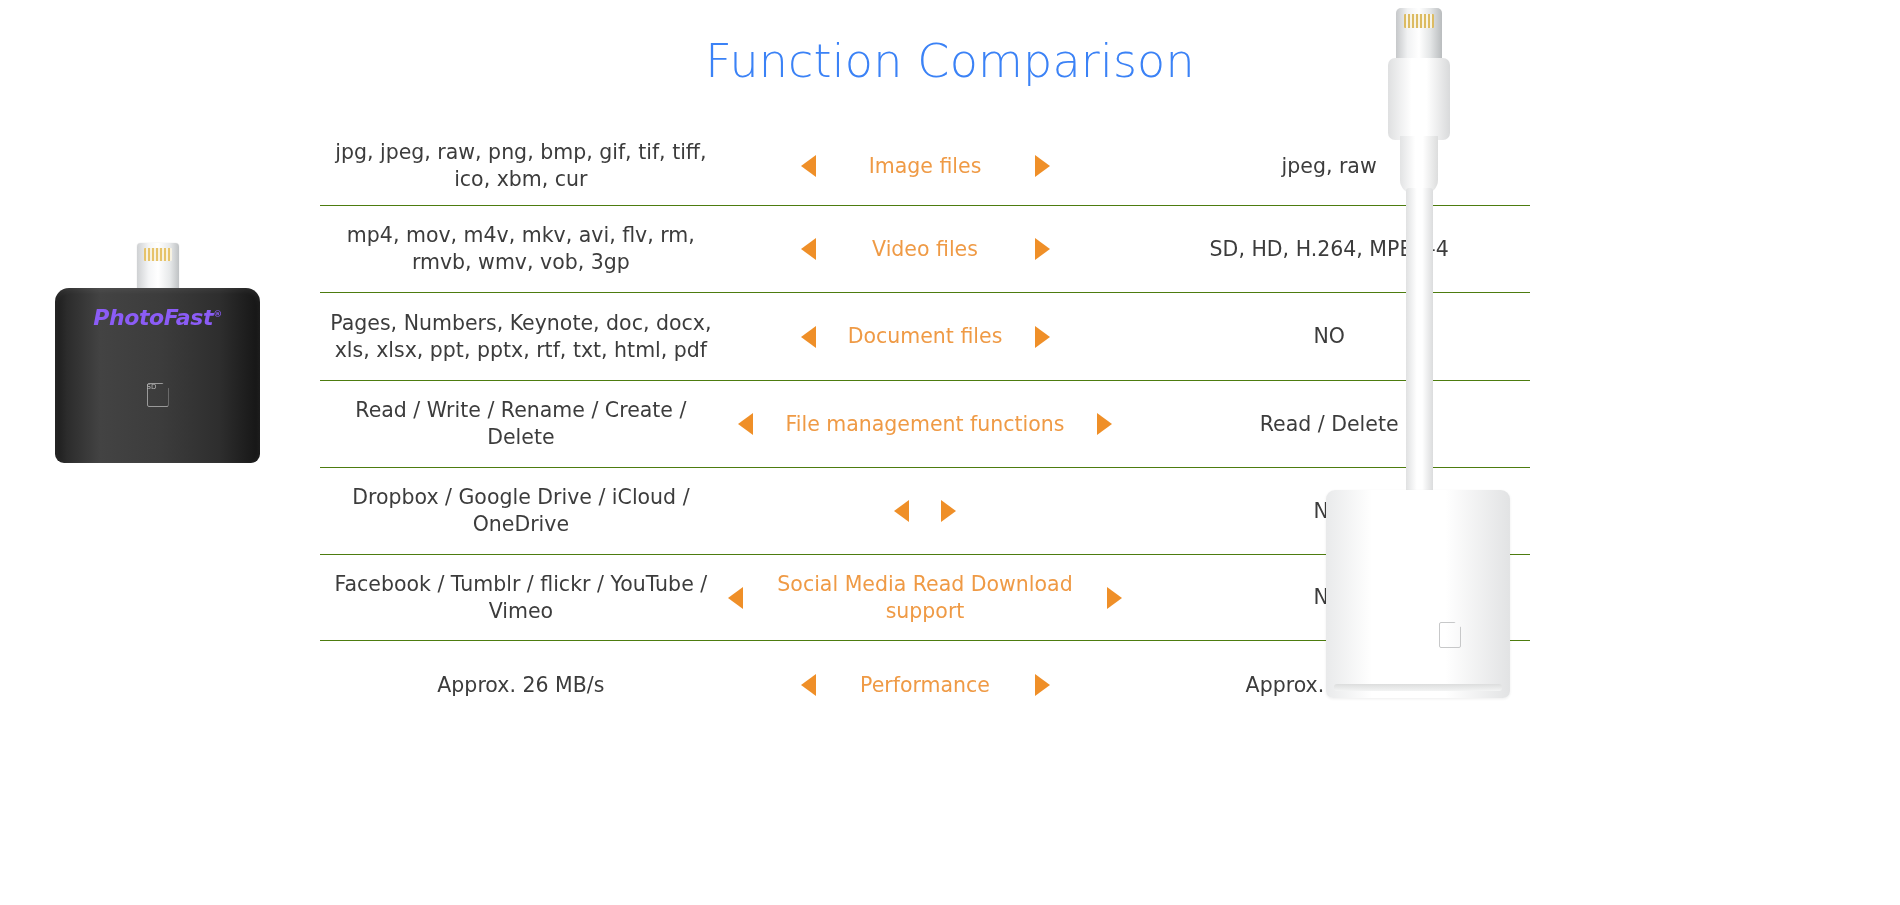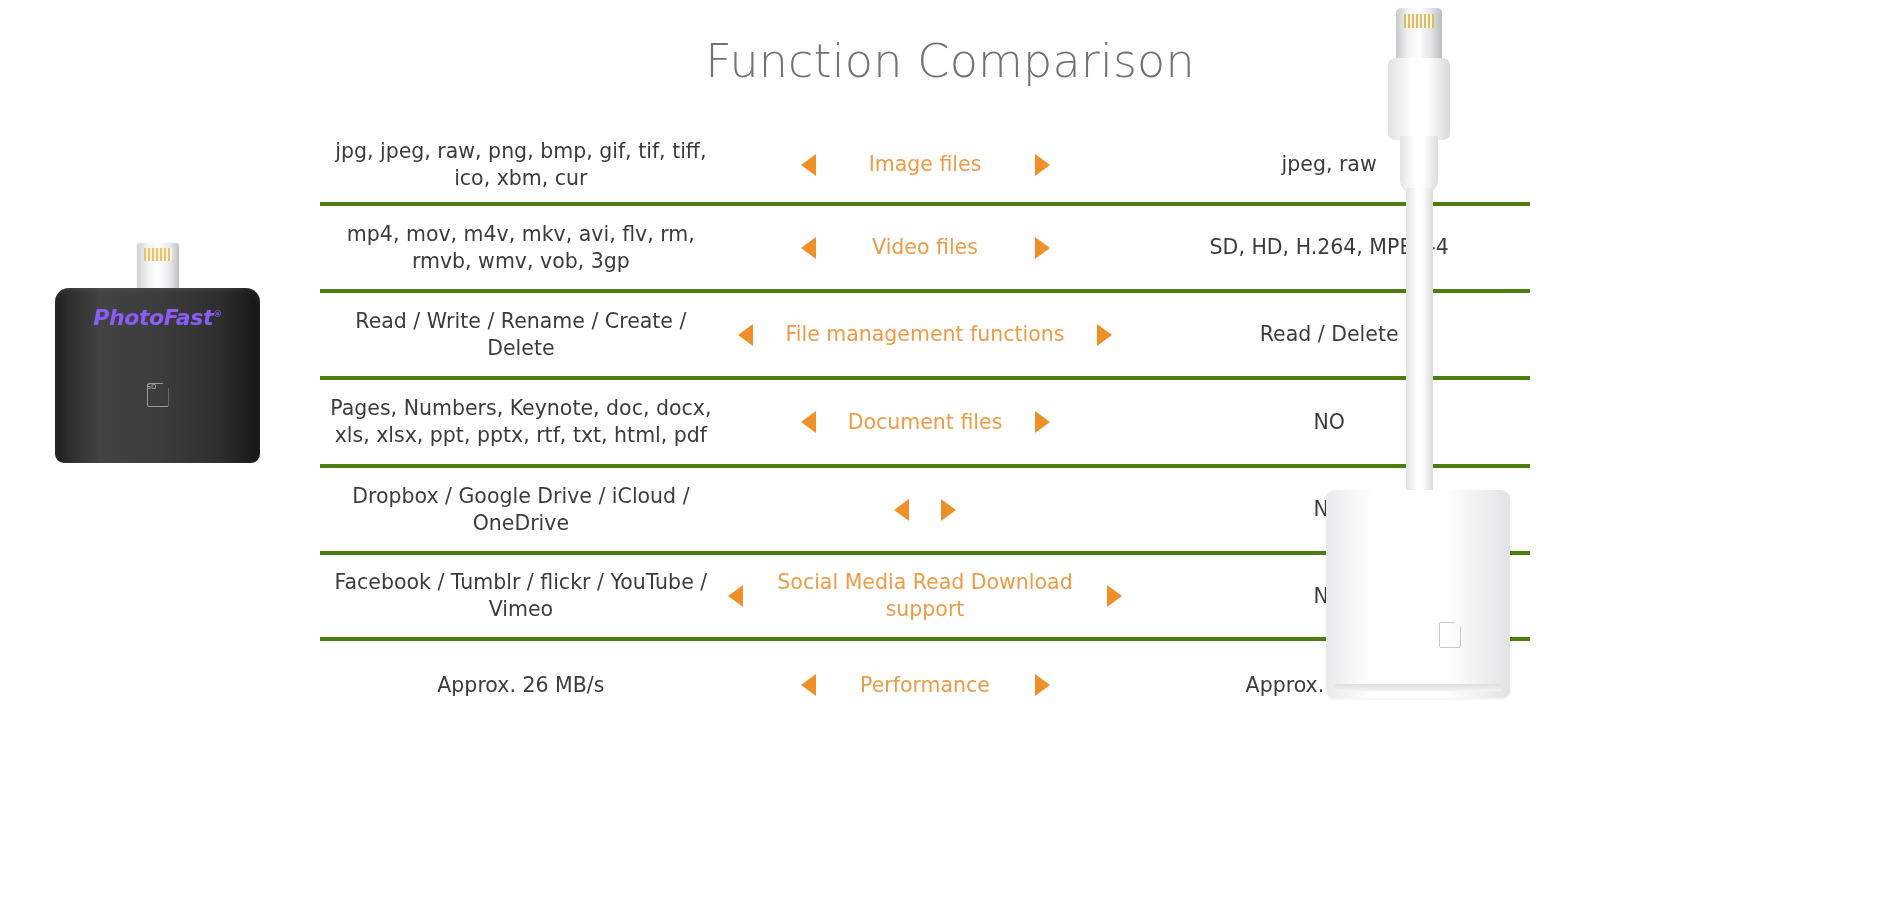--- a/index.html
+++ b/index.html
@@ -20,36 +20,36 @@
   
   .page-title {
     position: absolute;
     top: 34px;
     left: 0;
     width: 1900px;
     text-align: center;
     font-size: 46px;
     font-weight: 300;
     letter-spacing: 0.2px;
-    color: #737373;
+    color: #3b82f6;
     font-family: "DejaVu Sans", sans-serif;
   }
 
   
   .compare-table {
     position: absolute;
     top: 127px;
     left: 320px;
     width: 1210px;
   }
   .compare-row {
     display: flex;
     align-items: center;
     width: 100%;
-    border-bottom: 4px solid #4d7c0f;
+    border-bottom: 1px solid #4d7c0f;
     box-sizing: border-box;
   }
   .compare-row:last-child {
     border-bottom: none;
   }
   .col-left,
   .col-right {
     flex: 0 0 33.2%;
     text-align: center;
     font-size: 20.5px;
@@ -313,38 +313,38 @@
   <div class="compare-row r1">
     <div class="col-left">mp4, mov, m4v, mkv, avi, flv, rm, rmvb, wmv, vob, 3gp</div>
     <div class="col-center">
       <span class="arrow arrow-left"></span>
       <span class="center-label">Video files</span>
       <span class="arrow arrow-right"></span>
     </div>
     <div class="col-right">SD, HD, H.264, MPEG-4</div>
   </div>
 
+  <div class="compare-row r2">
+    <div class="col-left">Pages, Numbers, Keynote, doc, docx, xls, xlsx, ppt, pptx, rtf, txt, html, pdf</div>
+    <div class="col-center">
+      <span class="arrow arrow-left"></span>
+      <span class="center-label">Document files</span>
+      <span class="arrow arrow-right"></span>
+    </div>
+    <div class="col-right">NO</div>
+  </div>
+
   <div class="compare-row r3">
     <div class="col-left">Read / Write / Rename / Create / Delete</div>
     <div class="col-center">
       <span class="arrow arrow-left"></span>
       <span class="center-label">File management functions</span>
       <span class="arrow arrow-right"></span>
     </div>
     <div class="col-right">Read / Delete</div>
-  </div>
-
-  <div class="compare-row r2">
-    <div class="col-left">Pages, Numbers, Keynote, doc, docx, xls, xlsx, ppt, pptx, rtf, txt, html, pdf</div>
-    <div class="col-center">
-      <span class="arrow arrow-left"></span>
-      <span class="center-label">Document files</span>
-      <span class="arrow arrow-right"></span>
-    </div>
-    <div class="col-right">NO</div>
   </div>
 
   <div class="compare-row r4">
     <div class="col-left">Dropbox / Google Drive / iCloud / OneDrive</div>
     <div class="col-center">
       <span class="arrow arrow-left"></span>
       <span class="arrow arrow-right"></span>
     </div>
     <div class="col-right">NO</div>
   </div>

